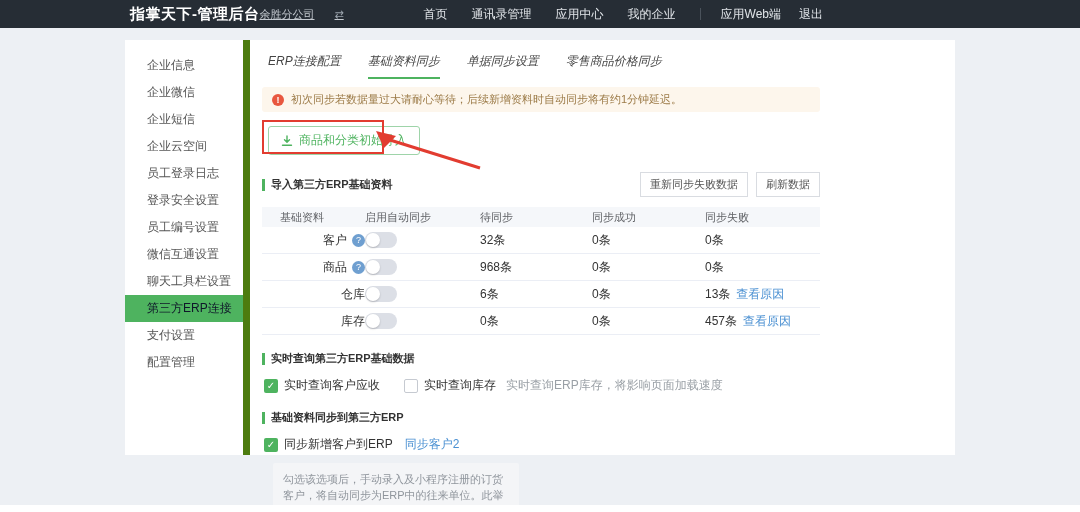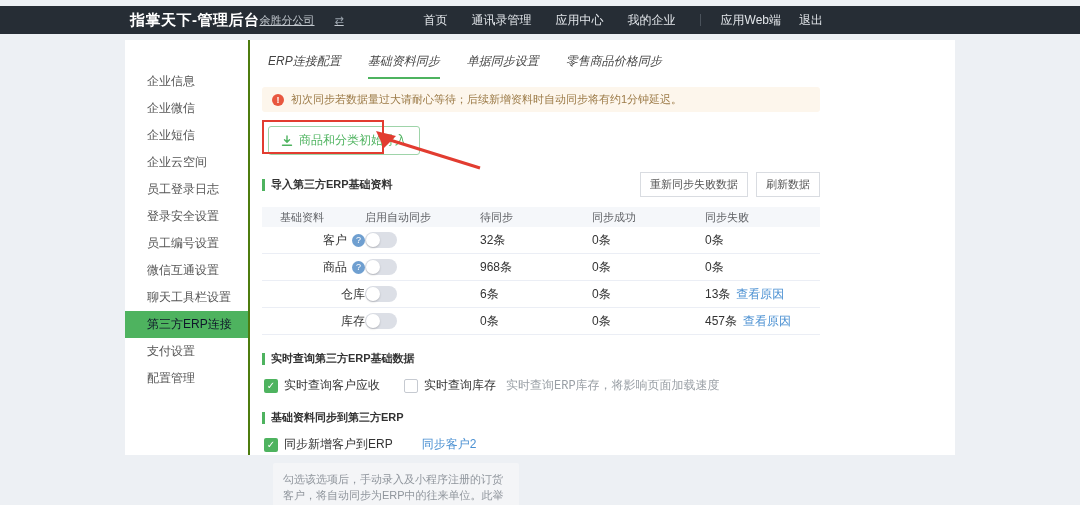--- a/index.html
+++ b/index.html
@@ -5,37 +5,37 @@
   * { margin:0; padding:0; box-sizing:border-box; }
   html,body { width:1080px; height:512px; }
   body {
     position:relative; overflow:hidden;
     background:#edf0f4;
     font-family:"Liberation Sans","DejaVu Sans",sans-serif;
     font-size:12px; color:#333;
   }
   
   .app-header {
-    position:absolute; top:6px; left:0; width:1080px; height:28px;
+    position:absolute; top:0; left:0; width:1080px; height:28px;
     background:#262d35; display:flex; align-items:center;
     padding:0 257px 0 130px; color:#dfe3e7;
   }
   .logo { font-size:15px; font-weight:bold; color:#fff; letter-spacing:.5px; }
   .company { font-size:11px; color:#c3c9cf; display:flex; align-items:center; gap:20px; cursor:pointer;text-decoration:underline; }
   .swap-glyph { font-size:11px; color:#9aa3ac; }
   .main-nav { margin-left:auto; display:flex; gap:24px; }
   .main-nav a, .right-nav a { color:#e2e6ea; font-size:12px; text-decoration:none; cursor:pointer; }
   .nav-divider { width:1px; height:12px; background:#4a525b; margin:0 20px 0 24px; align-self:center; }
   .right-nav { display:flex; gap:18px; }
   
   .card {
     position:absolute; left:125px; top:40px; width:830px; height:415px;
     background:#fff; display:flex;
   }
-  .sidebar { width:125px; flex-shrink:0; padding-top:28px; border-right:2px solid #4d7c0f; }
+  .sidebar { width:125px; flex-shrink:0; padding-top:12px; border-right:7px solid #4d7c0f; }
   .side-item { height:27px; line-height:27px; padding-left:22px; font-size:12px; color:#555; cursor:pointer; white-space:nowrap; }
   .side-item.active { background:var(--green); color:#0f172a; }
   .content { flex:1; position:relative; padding:0 12px; }
   
   .tabs { display:flex; gap:27px; padding:13px 0 0 6px;font-style:italic; }
   .tab { font-size:12px; color:#444; padding-bottom:7px; cursor:pointer; border-bottom:2px solid transparent; }
   .tab.active { border-bottom-color:var(--green); }
   
   .notice {
     margin-top:8px; width:558px; background:#fdf6ec; border-radius:3px;
@@ -82,22 +82,22 @@
   }
   .toggle { width:32px; height:16px; border-radius:8px; background:#dcdfe6; position:relative; cursor:pointer; }
   .toggle .knob { position:absolute; left:1px; top:1px; width:14px; height:14px; border-radius:50%; background:#fff; box-shadow:0 1px 2px rgba(0,0,0,.2); }
   .fail-link { color:var(--blue); margin-left:6px; cursor:pointer; }
   
   .cb-row { margin-top:11px; display:flex; align-items:center; font-size:12px; color:#333; padding-left:2px; }
   .checkbox { width:14px; height:14px; border-radius:2px; margin-right:6px; flex-shrink:0; cursor:pointer; }
   .checkbox.checked { background:var(--green); color:#fff; font-size:10px; line-height:14px; text-align:center; }
   .checkbox.unchecked { background:#fff; border:1px solid #c6cad1; }
   .cb-gap { margin-left:24px; }
-  .cb-note { margin-left:10px; color:#9aa0a6;font-family:Liberation Mono, monospace; }
-  .inline-link { color:var(--blue); margin-left:29px; cursor:pointer; }
+  .cb-note { margin-left:10px; color:#9aa0a6; }
+  .inline-link { color:var(--blue); margin-left:12px; cursor:pointer; }
   
   .info-box {
     margin-top:10px; margin-left:11px; width:246px; background:#f4f5f7;
     color:#8f959c; font-size:11px; line-height:16px; padding:8px 10px; border-radius:2px;
   }
   .bottom-strip { position:absolute; left:0; bottom:0; width:1080px; height:7px; background:#fff; }
 </style>
 </head>
 <body>
 

